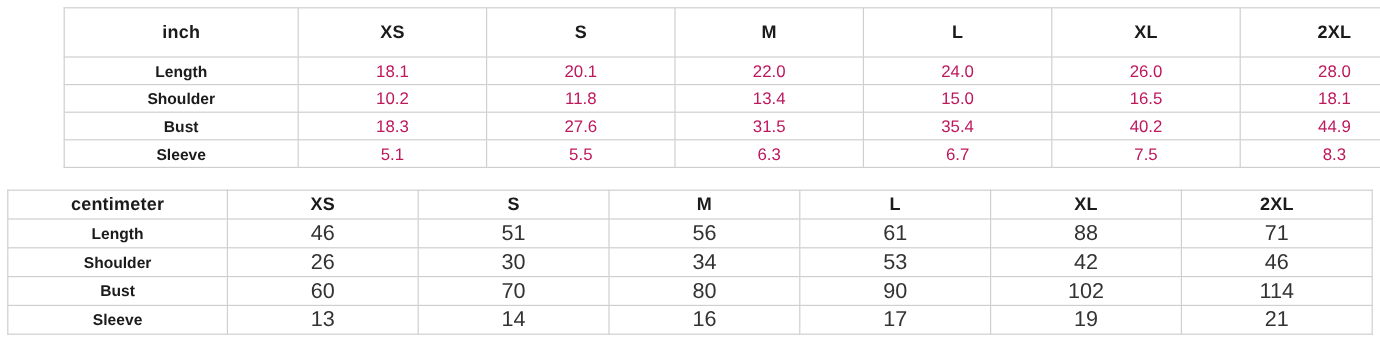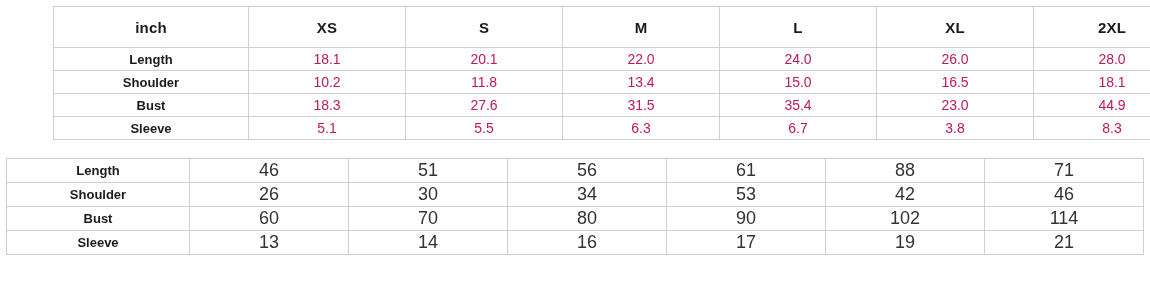--- a/index.html
+++ b/index.html
@@ -143,49 +143,58 @@
           <td>16.5</td>
           <td>18.1</td>
         </tr>
 
         <tr class="data-row">
           <td class="row-label">Bust</td>
           <td>18.3</td>
           <td>27.6</td>
           <td>31.5</td>
           <td>35.4</td>
-          <td>23.0</td>
+          <td>40.2</td>
           <td>44.9</td>
         </tr>
 
         <tr class="data-row">
           <td class="row-label">Sleeve</td>
           <td>5.1</td>
           <td>5.5</td>
           <td>6.3</td>
           <td>6.7</td>
-          <td>3.8</td>
+          <td>7.5</td>
           <td>8.3</td>
         </tr>
       </tbody>
     </table>
   </div>
 
   <div id="table-cm-wrap">
     <table class="size-table" id="table-cm">
       <colgroup>
         <col class="col-label">
         <col class="col-size">
           <col class="col-size">
           <col class="col-size">
         <col class="col-size">
           <col class="col-size">
           <col class="col-size">
       </colgroup>
       <tbody>
+        <tr class="header-row">
+          <td>centimeter</td>
+          <td>XS</td>
+          <td>S</td>
+          <td>M</td>
+          <td>L</td>
+          <td>XL</td>
+          <td>2XL</td>
+        </tr>
 
         <tr class="data-row">
           <td class="row-label">Length</td>
           <td>46</td>
           <td>51</td>
           <td>56</td>
           <td>61</td>
           <td>88</td>
           <td>71</td>
         </tr>

